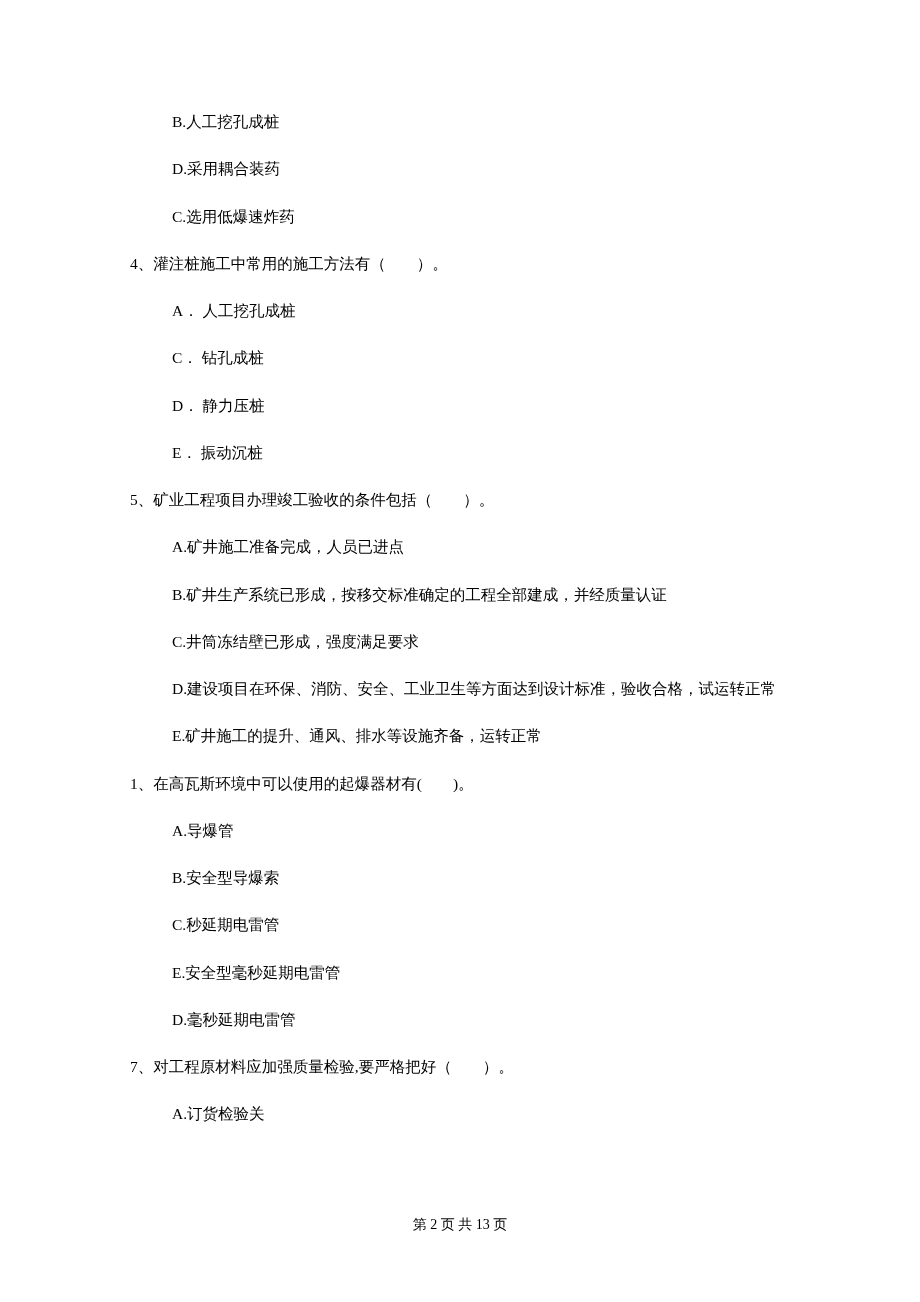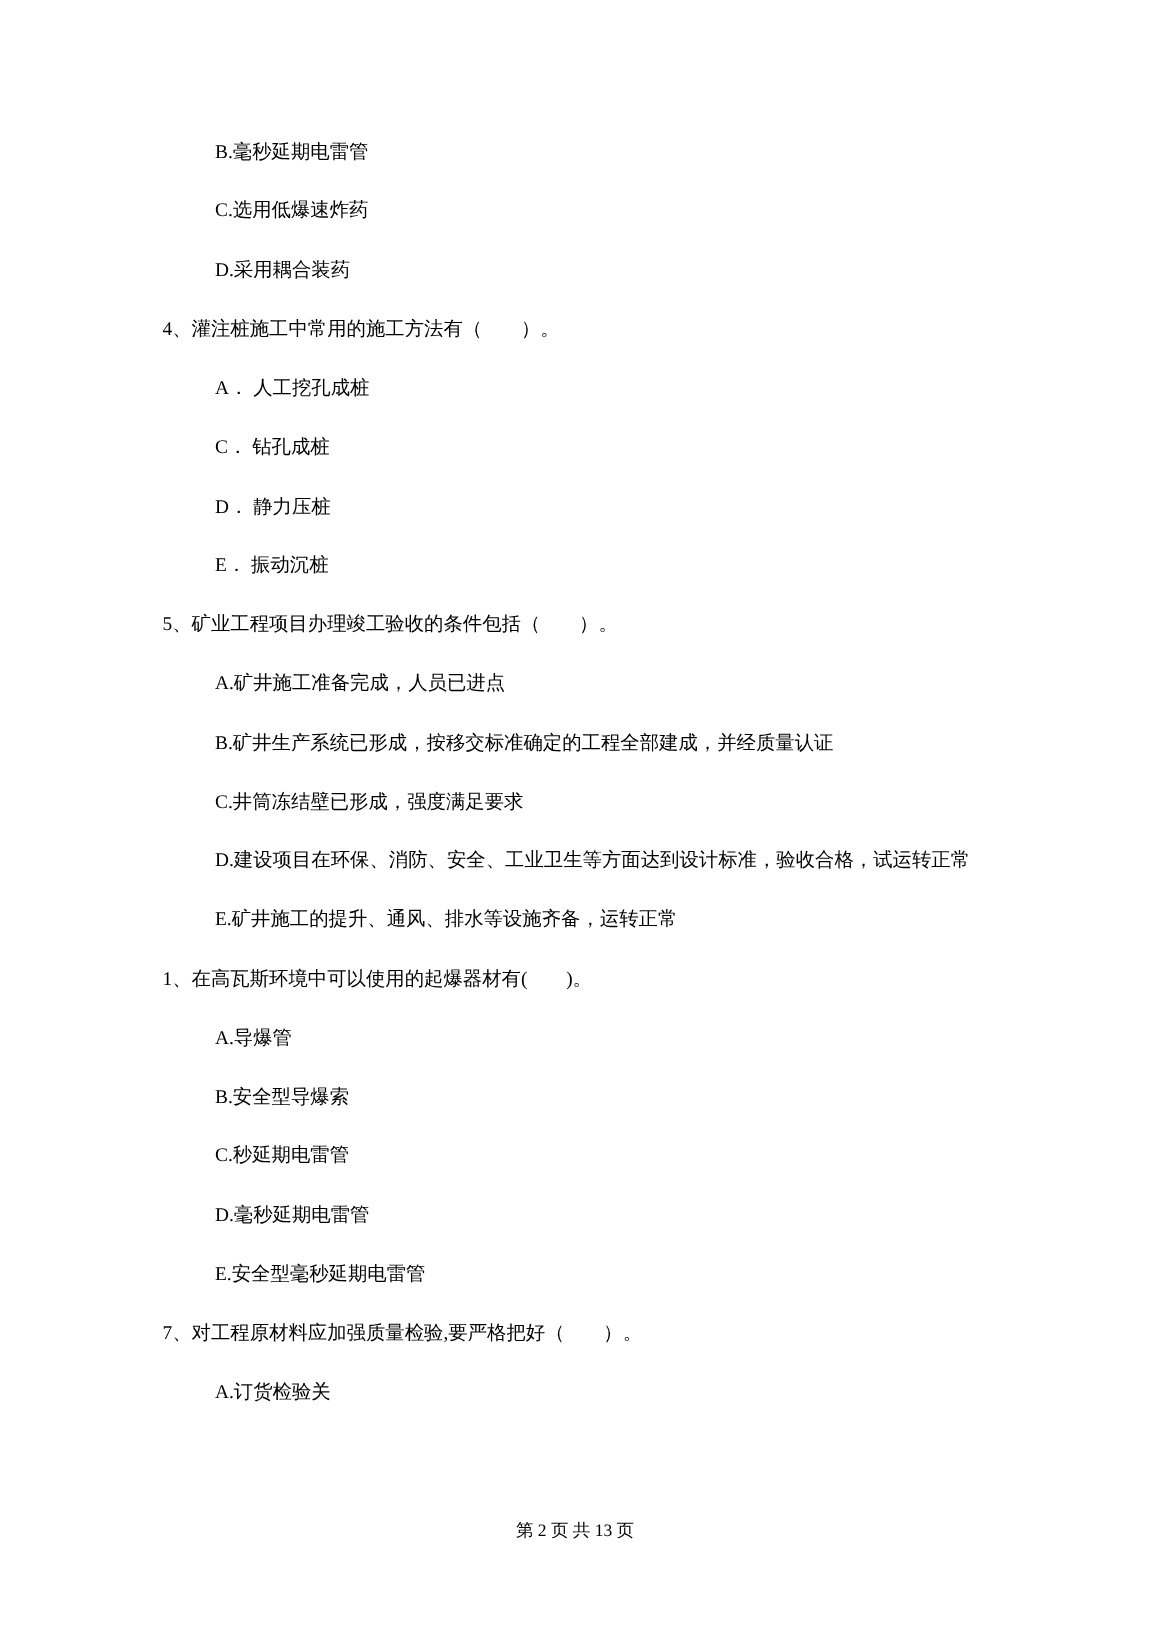--- a/index.html
+++ b/index.html
@@ -34,44 +34,44 @@
     width: 100%;
     text-align: center;
     font-size: 14px;
   }
 </style>
 </head>
 <body>
 
 <div class="page">
 
-  <div class="option">B.毫秒延期电雷管</div>
+  <div class="option">B.人工挖孔成桩</div>
+  <div class="option">D.采用耦合装药</div>
   <div class="option">C.选用低爆速炸药</div>
-  <div class="option">D.采用耦合装药</div>
 
   <div class="question">4、灌注桩施工中常用的施工方法有（　　）。</div>
   <div class="option">A． 人工挖孔成桩</div>
   <div class="option">C． 钻孔成桩</div>
   <div class="option">D． 静力压桩</div>
   <div class="option">E． 振动沉桩</div>
 
   <div class="question">5、矿业工程项目办理竣工验收的条件包括（　　）。</div>
   <div class="option">A.矿井施工准备完成，人员已进点</div>
   <div class="option">B.矿井生产系统已形成，按移交标准确定的工程全部建成，并经质量认证</div>
   <div class="option">C.井筒冻结壁已形成，强度满足要求</div>
   <div class="question-wrap" style="margin:12px 0 24px 0;">
     <span style="padding-left:42px;">D.建设项目在环保、消防、安全、工业卫生等方面达到设计标准，验收合格，试运转正常</span>
   </div>
   <div class="option">E.矿井施工的提升、通风、排水等设施齐备，运转正常</div>
 
   <div class="question">1、在高瓦斯环境中可以使用的起爆器材有(　　)。</div>
   <div class="option">A.导爆管</div>
   <div class="option">B.安全型导爆索</div>
   <div class="option">C.秒延期电雷管</div>
+  <div class="option">E.安全型毫秒延期电雷管</div>
   <div class="option">D.毫秒延期电雷管</div>
-  <div class="option">E.安全型毫秒延期电雷管</div>
 
   <div class="question">7、对工程原材料应加强质量检验,要严格把好（　　）。</div>
   <div class="option">A.订货检验关</div>
 
 </div>
 
 <div class="footer">第 2 页 共 13 页</div>
 
 </body></html>

